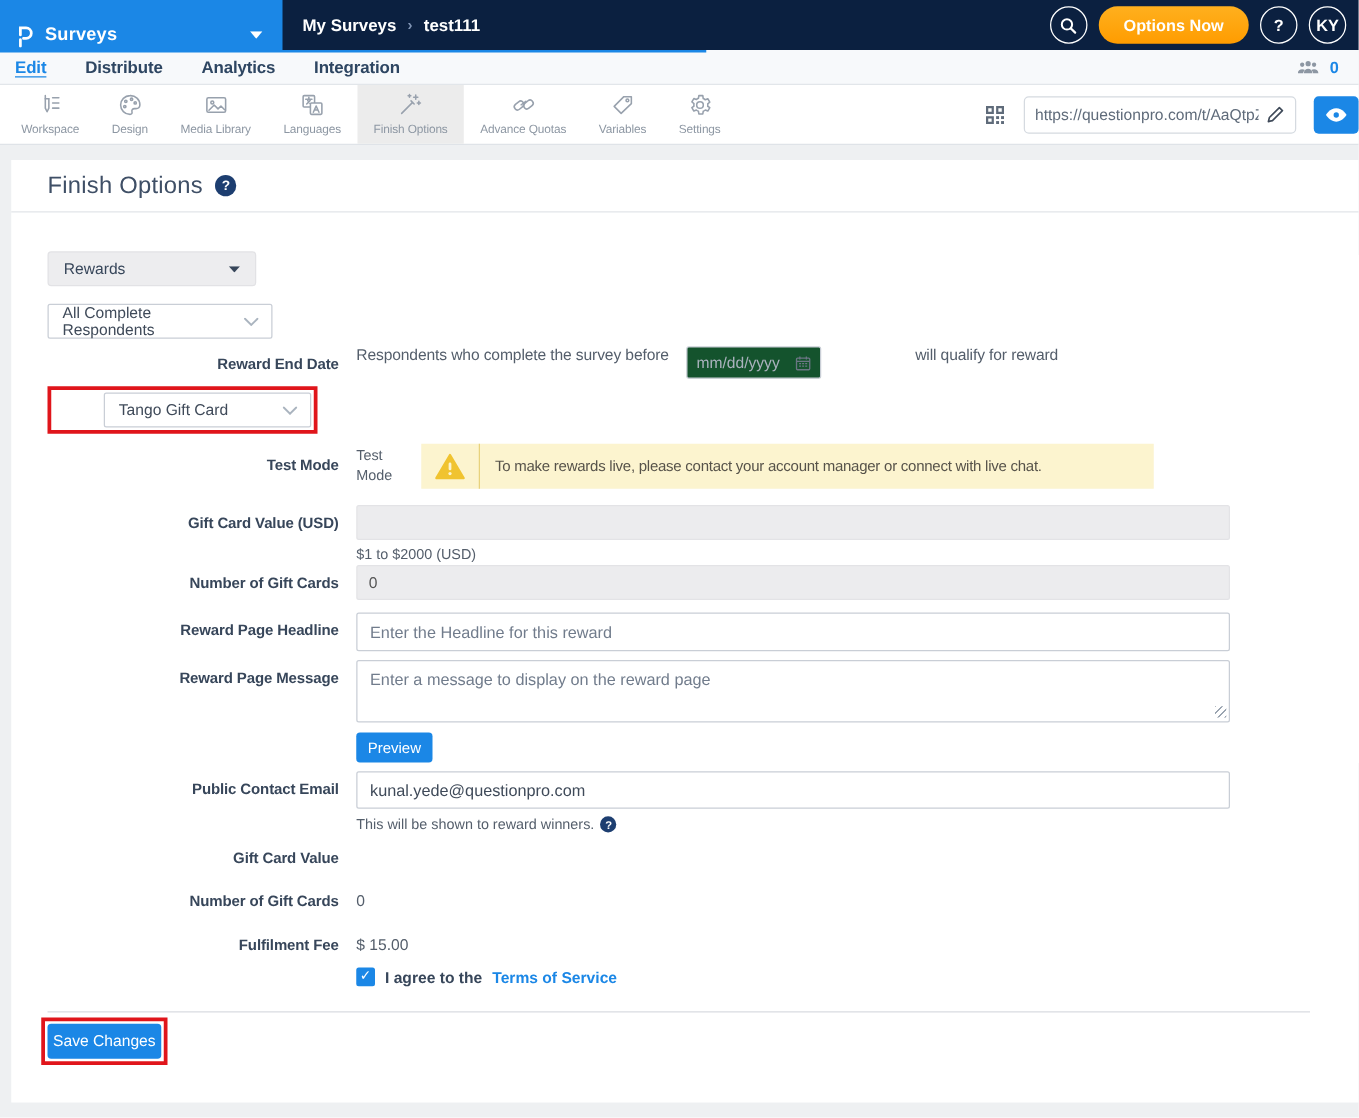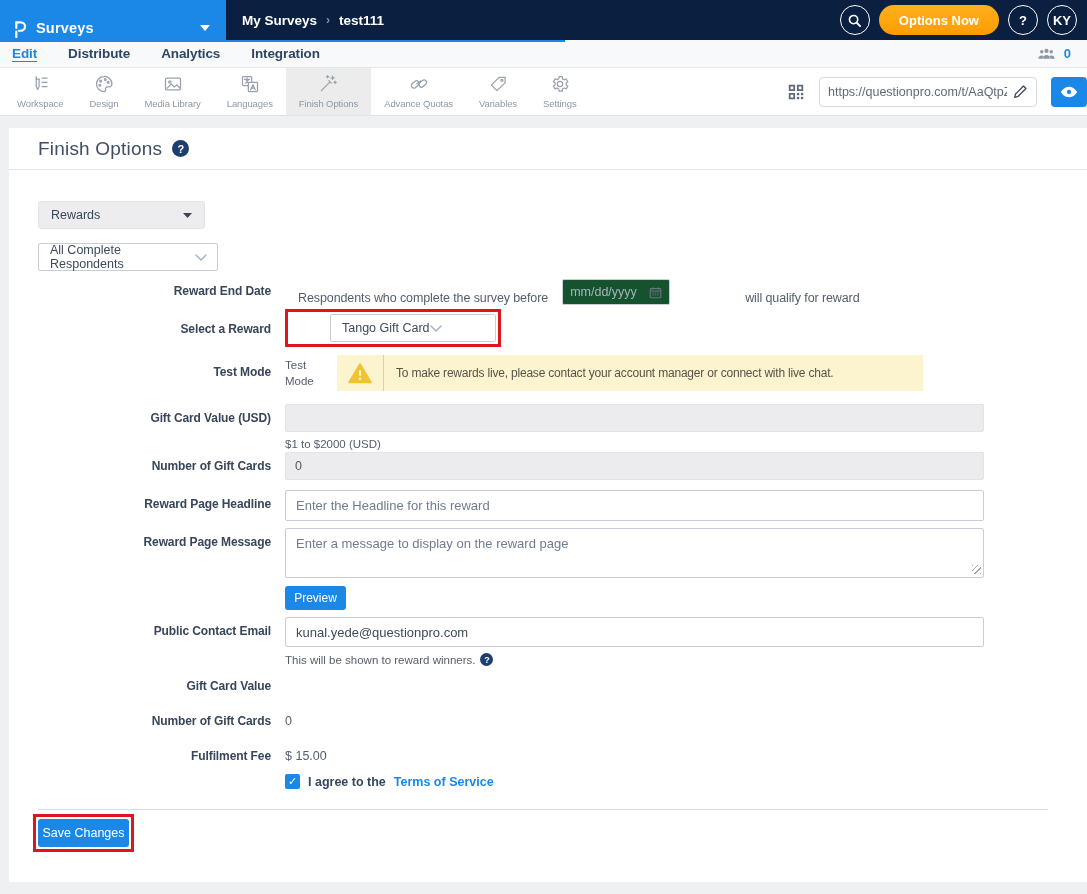--- a/index.html
+++ b/index.html
@@ -53,25 +53,25 @@
   .help-badge.small { width:13px; height:13px; font-size:9px; }
   .content { padding-left:29px; }
 
   .rewards-select { margin-top:31px; width:167px; height:28px; background:#ededef; border:1px solid #e2e2e5; border-radius:3px; display:flex; align-items:center; justify-content:space-between; padding:0 12px; font-size:12.5px; color:#37465a; cursor:pointer; }
 
   .frow { display:flex; align-items:flex-start; }
   .flabel { width:233px; margin-right:14px; text-align:right; font-size:12px; font-weight:700; color:#37465a; letter-spacing:-.1px; flex:none; }
   .pt7 { padding-top:7px; } .pt10 { padding-top:10px; } .pt12 { padding-top:13px; }
   .fbody { width:699px; }
 
-  .ctl-select { height:28px; border:1px solid #c9ced6; border-radius:2px; background:#fff; display:flex; align-items:center; justify-content:flex-start; padding:0 10px 0 11px; font-size:12.5px; color:#3f4a59; cursor:pointer; }
+  .ctl-select { height:28px; border:1px solid #c9ced6; border-radius:2px; background:#fff; display:flex; align-items:center; justify-content:space-between; padding:0 10px 0 11px; font-size:12.5px; color:#3f4a59; cursor:pointer; }
   .w180 { width:180px; } .w166 { width:166px;margin-left:40px; }
 
   .inline-text { font-size:12.5px; color:#545e6b; letter-spacing:-.1px; }
-  .date-row { display:flex; align-items:flex-end; height:28px;margin-left:13px; }
+  .date-row { display:flex; align-items:flex-start; height:28px; }
   .date-input { width:108px; height:26px; border:1px solid #c9ced6; border-radius:2px; display:flex; align-items:center; justify-content:space-between; padding:0 7px; margin-left:14px; margin-right:75px; cursor:text; background:#14532d; flex:none; }
   .date-ph { font-size:12.5px; color:#aab2bd; }
 
   .annotation { display:inline-block; border:3px solid #e0151b; padding:2px; }
 
   .tm-text { width:52px; font-size:11.5px; color:#545e6b; line-height:16px; padding-top:2px; flex:none; }
   .warnbox { width:586px; height:36px; background:#fcf4cf; display:flex; align-items:center; }
   .warn-ic { width:47px; align-self:stretch; display:flex; align-items:center; justify-content:center; border-right:1px solid #e8d27d; flex:none; }
   .warn-text { padding:0 12px; font-size:12px; letter-spacing:-.2px; color:#57534a; white-space:nowrap; }
 
@@ -321,21 +321,20 @@
                 </svg>
             </span>
           </div>
           <span class="inline-text">will qualify for reward</span>
         </div>
       </div>
     </div>
 
     
     <div class="frow mt4">
-      <div class="flabel pt12">Select a Reward</div>
       <div class="fbody">
         <div class="annotation">
           <div class="ctl-select w166">
             <span>Tango Gift Card</span>
             <span>
               <svg width="12" height="7" viewBox="0 0 12 7">
                   <path d="M1 1l5 5 5-5" stroke="#aab4bf" stroke-width="1.5" fill="none" stroke-linecap="round"></path>
                 </svg>
             </span>
           </div>

